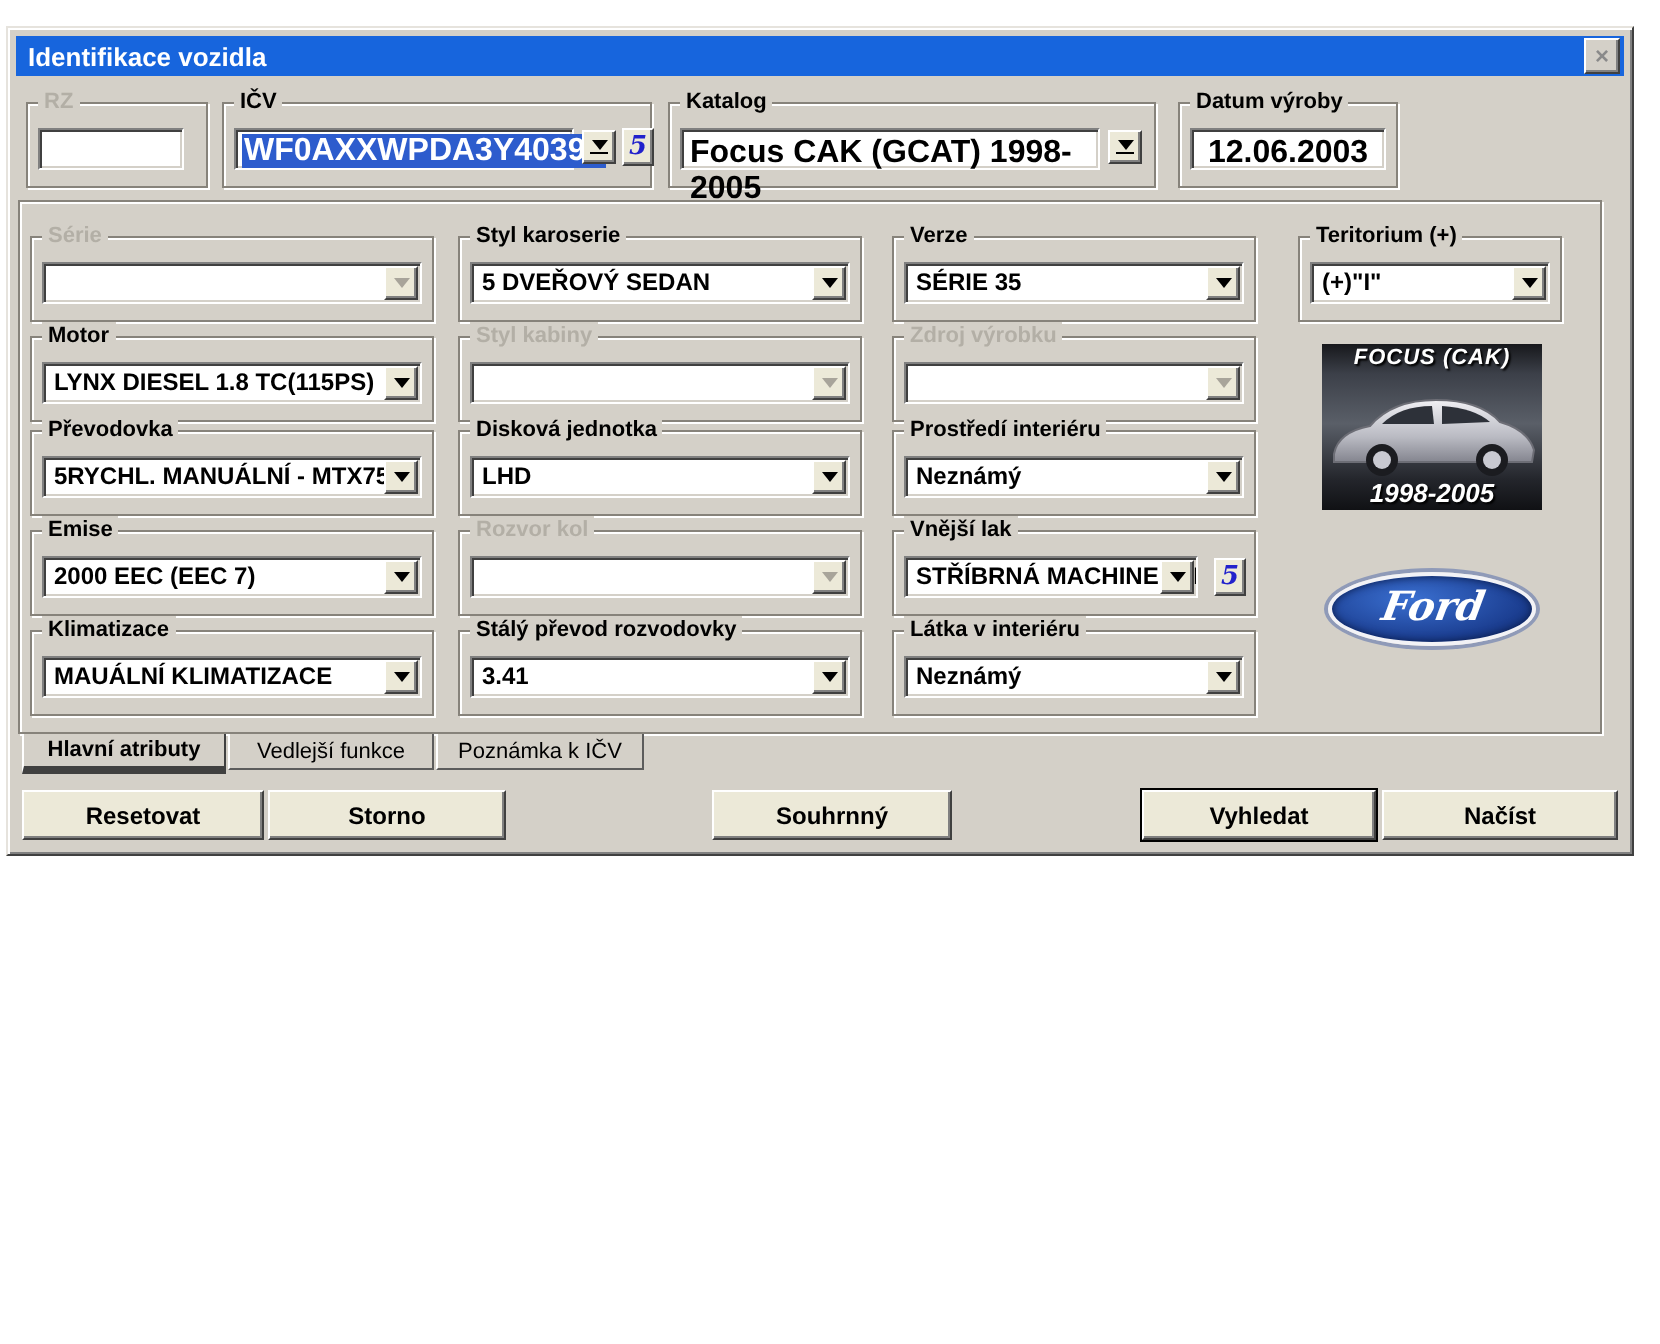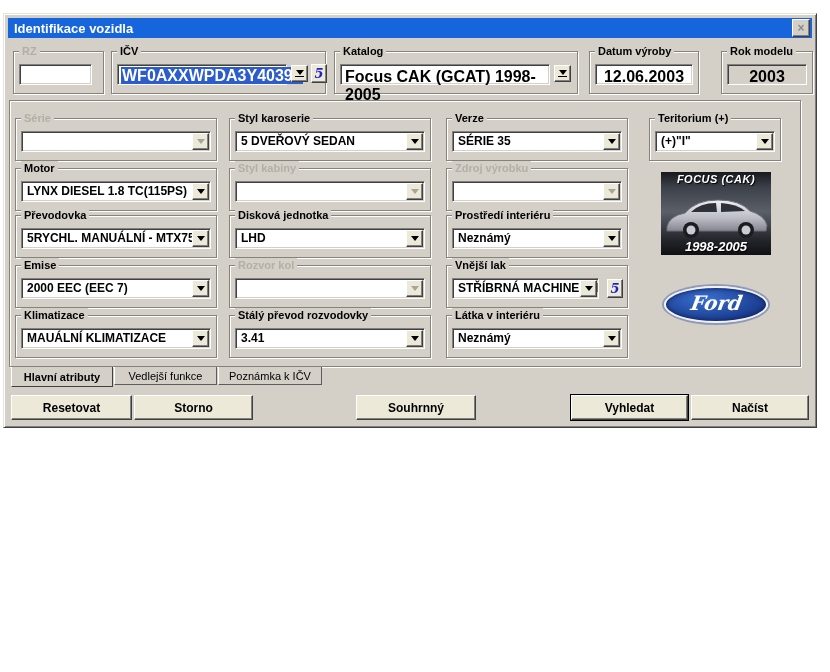--- a/index.html
+++ b/index.html
@@ -36,21 +36,21 @@
   .mini-btn{position:absolute;width:16px;height:19px;background:#ece9d8;
     border:1px solid;border-color:#fff #404040 #404040 #fff;box-shadow:inset -1px -1px 0 #808080;
     display:flex;align-items:center;justify-content:center;
     font-family:"DejaVu Serif",serif;font-style:italic;font-weight:bold;font-size:13px;color:#2222cc;}
   .main-panel{position:absolute;left:5px;top:86px;width:792px;height:267px;
     border:1px solid #87837b;box-shadow:1px 1px 0 #ffffff,inset 1px 1px 0 #ffffff;}
   
   .tab{position:absolute;top:353px;height:18px;background:#d4d0c8;font-size:11px;
     display:flex;align-items:center;justify-content:center;color:#000;
     border-left:1px solid #ffffff;border-right:1px solid #5c5c5c;border-bottom:1px solid #5c5c5c;}
-  .tab.sel{font-weight:bold;height:20px;border-right:1px solid #404040;border-bottom:1px solid #404040;}
+  .tab.sel{font-weight:bold;height:20px;border-right:1px solid #404040;border-bottom:4px solid #404040;}
   
   .pbtn{position:absolute;height:25px;background:#ece9d8;
     border:1px solid;border-color:#fff #404040 #404040 #fff;box-shadow:inset -1px -1px 0 #808080;
     font-size:12px;font-weight:bold;color:#000;display:flex;align-items:center;justify-content:center;cursor:default;}
   .pbtn.default{box-shadow:0 0 0 1px #000,inset -1px -1px 0 #808080;}
   
   .hfield{position:absolute;font-size:16px;font-weight:bold;color:#000;padding-top:3px;}
   .sel-text{background:#2d5ccd;color:#ffffff;padding:0 1px;}
   
   .veh-img{position:absolute;left:657px;top:158px;width:110px;height:83px;
@@ -111,26 +111,20 @@
     </div>
   </div>
 
   <div class="group" style="left:585px;top:37px;width:110px;">
     <span class="glabel">Datum výroby</span>
     <div class="sunken" style="position:absolute;left:5px;top:12px;width:98px;height:21px;text-align:center;">
       <div class="hfield" style="left:0;right:0;">12.06.2003</div>
     </div>
   </div>
 
-  <div class="group" style="left:717px;top:37px;width:92px;">
-    <span class="glabel">Rok modelu</span>
-    <div class="sunken" style="position:absolute;left:5px;top:12px;width:80px;height:21px;background:#d4d0c8;text-align:center;">
-      <div class="hfield" style="left:0;right:0;">2003</div>
-    </div>
-  </div>
 
   <div class="main-panel"></div>
 
   <div class="group" style="left:11px;top:104px;width:202px;">
     <span class="glabel dis">Série</span>
     <div class="combo">
       <div class="sunken combo-field"></div>
       <div class="combo-btn">
           <span class="tri dis"></span>
         </div>

